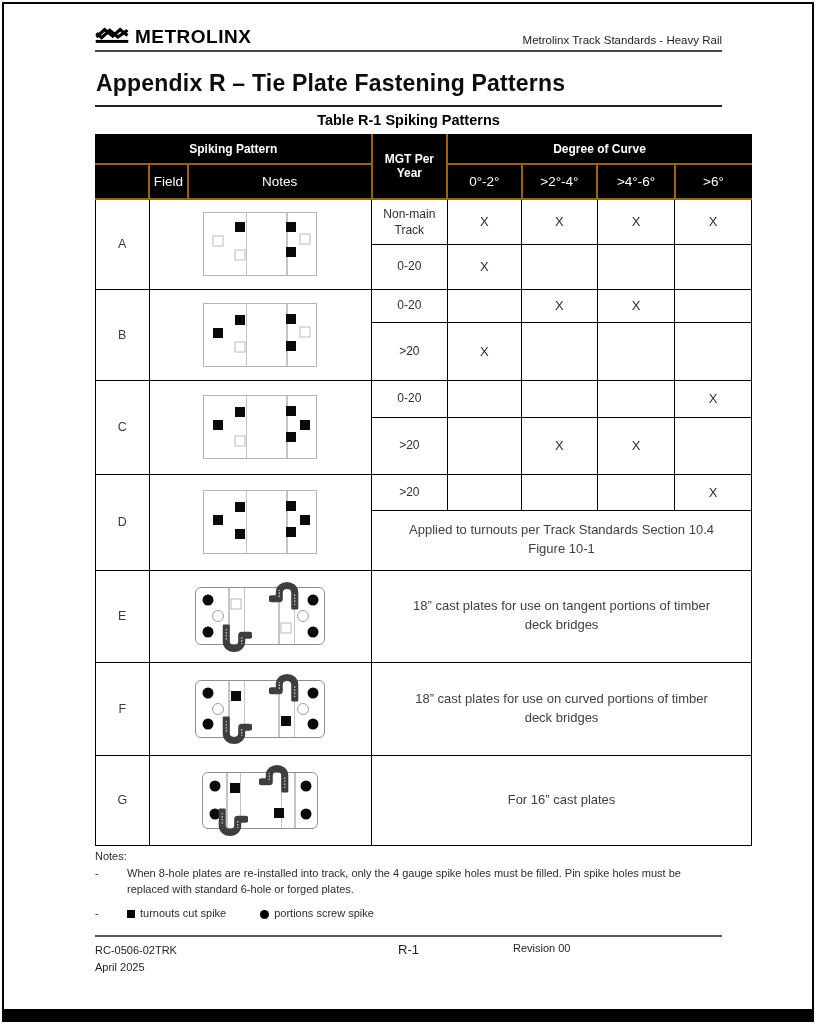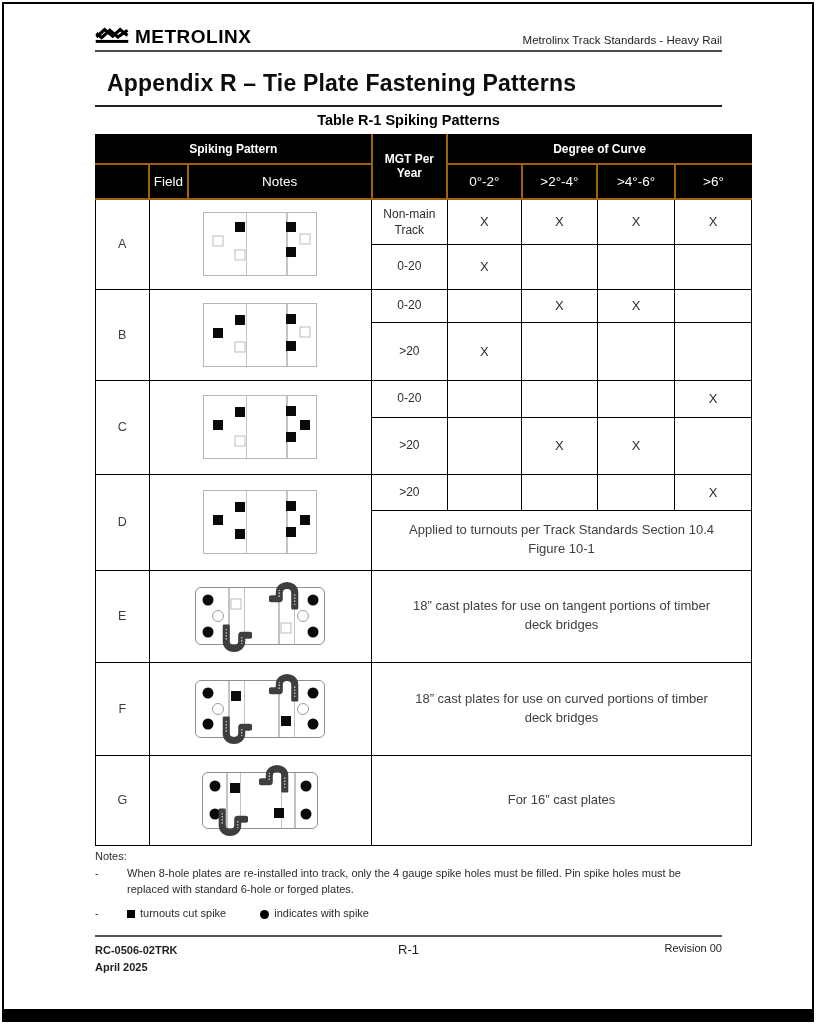--- a/index.html
+++ b/index.html
@@ -7,21 +7,21 @@
   .page{position:absolute;inset:2px;border:2px solid #000;border-bottom:13px solid #000;background:#fff;overflow:hidden;}
   .content{position:absolute;left:91px;top:0;width:627px;}
 
   
   .doc-header{display:flex;justify-content:space-between;align-items:flex-end;padding-top:20px;height:24px;}
   .brand{display:flex;align-items:center;gap:6px;}
   .brand-text{font-size:19px;font-weight:bold;letter-spacing:.5px;color:#000;}
   .doc-ref{font-size:11.5px;color:#222;padding-bottom:2px;}
   .header-rule{height:2px;background:#4a4a4a;margin-top:2px;}
 
-  h1.page-title{font-size:23px;font-weight:bold;color:#0d0d0d;margin:18px 0 8px 12px;letter-spacing:.2px;}
+  h1.page-title{font-size:23px;font-weight:bold;color:#0d0d0d;margin:18px 0 8px 1px;letter-spacing:.2px;}
   .title-rule{height:1.5px;background:#222;}
   .table-caption{font-size:14.5px;font-weight:bold;color:#000;text-align:center;margin-top:5px;}
 
   
   table.spiking{border-collapse:collapse;table-layout:fixed;width:657px;margin-top:6px;border:1px solid #000;}
   th{background:#000;color:#fff;border:2px solid #a16207;padding:0;text-align:center;vertical-align:middle;}
   .th-main{font-size:12px;font-weight:bold;}
   .th-sub{font-size:13.5px;font-weight:normal;}
   tr.hrow1 th{border-top:none;}
   tr.hrow1 th:first-child{border-left:none;}
@@ -54,23 +54,23 @@
   .note-bullet{width:32px;flex:none;}
   .legend-row{display:flex;align-items:center;}
   .legend-item{display:flex;align-items:center;margin-right:34px;}
   .glyph-sq{display:inline-block;width:8px;height:8px;background:#000;margin-right:5px;}
   .glyph-ci{display:inline-block;width:9px;height:9px;background:#000;border-radius:50%;margin-right:5px;}
 
   
   .footer{position:absolute;left:91px;top:931px;width:627px;}
   .footer-rule{height:1.5px;background:#555;}
   .footer-cols{display:flex;margin-top:5px;font-size:11px;color:#1e1e1e;}
-  .f-left{flex:1;line-height:1.6;font-weight:bold;}
+  .f-left{flex:1;line-height:1.6;}
   .f-center{flex:1;text-align:center;font-size:13px;}
-  .f-right{flex:1;text-align:right;}
+  .f-right{flex:1;text-align:left;}
 </style>
 </head>
 <body>
 
 <div class="page">
   <div class="content">
 
     <div class="doc-header">
       <div class="brand">
         <span>
@@ -244,21 +244,21 @@
         <span class="note-text">When 8-hole plates are re-installed into track, only the 4 gauge spike holes must be filled. Pin spike holes must be replaced with standard 6-hole or forged plates.</span>
       </div>
       <div class="note-row legend-row">
         <span class="note-bullet">-</span>
         <span class="legend-item">
           <span class="glyph-sq"></span>
           <span>turnouts cut spike</span>
         </span>
         <span class="legend-item">
           <span class="glyph-ci"></span>
-          <span>indicates with spike</span>
+          <span>portions screw spike</span>
         </span>
       </div>
     </div>
   </div>
 
   <div class="footer">
     <div class="footer-rule"></div>
     <div class="footer-cols">
       <div class="f-left">
         <div>RC-0506-02TRK</div>

